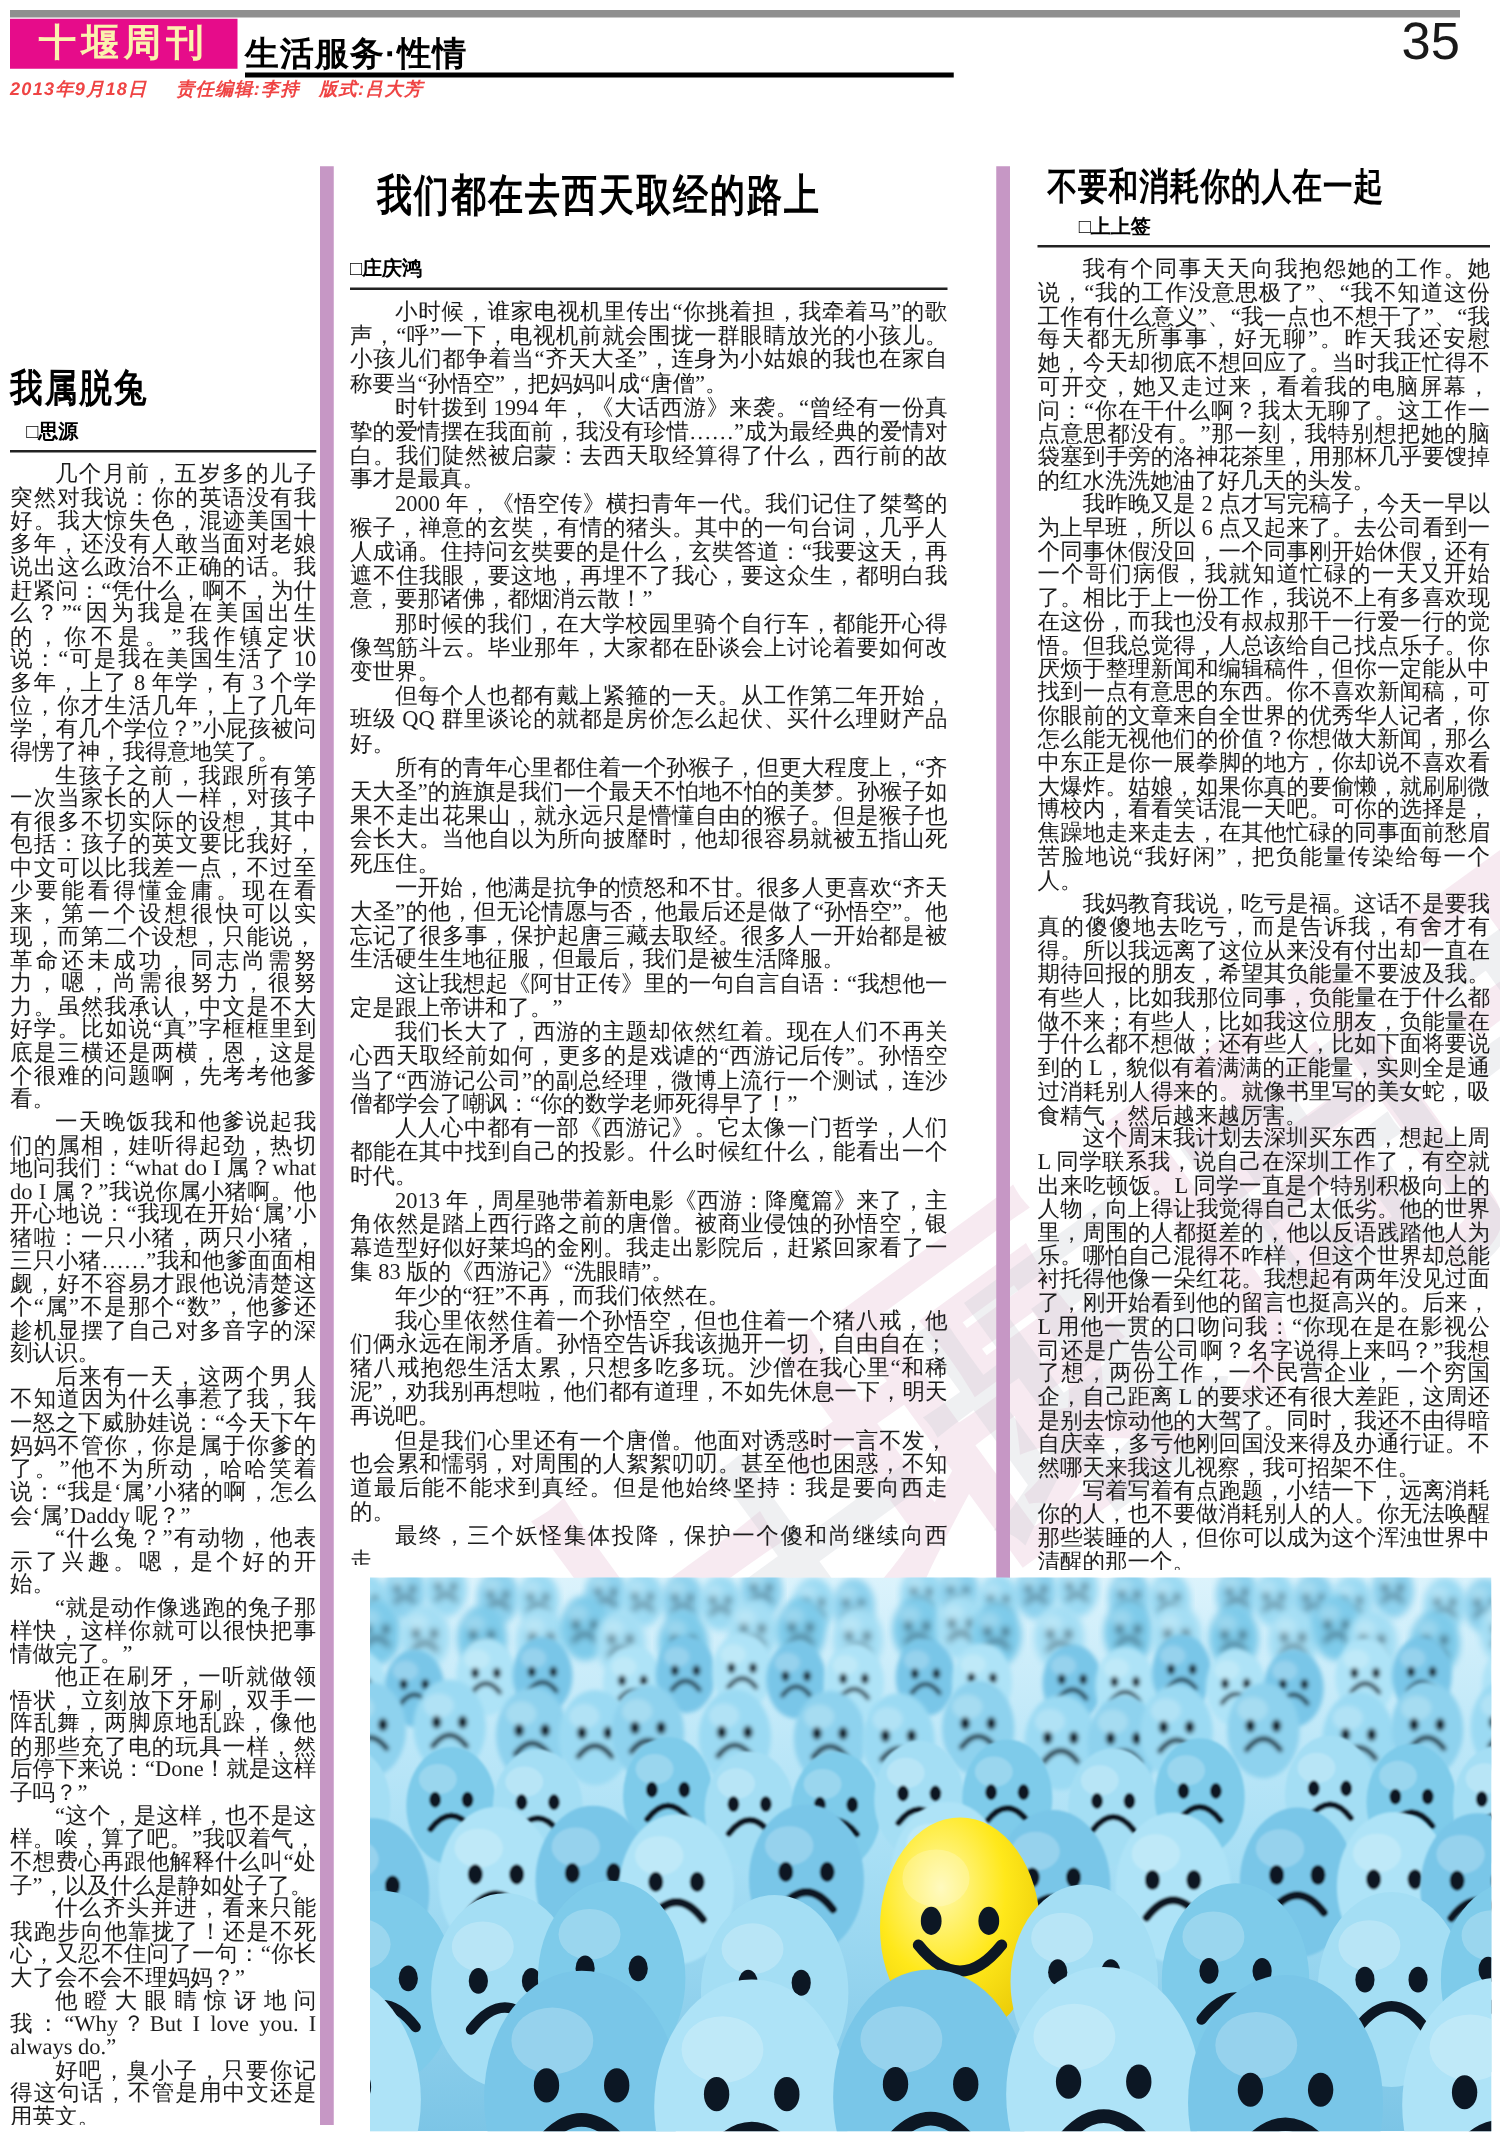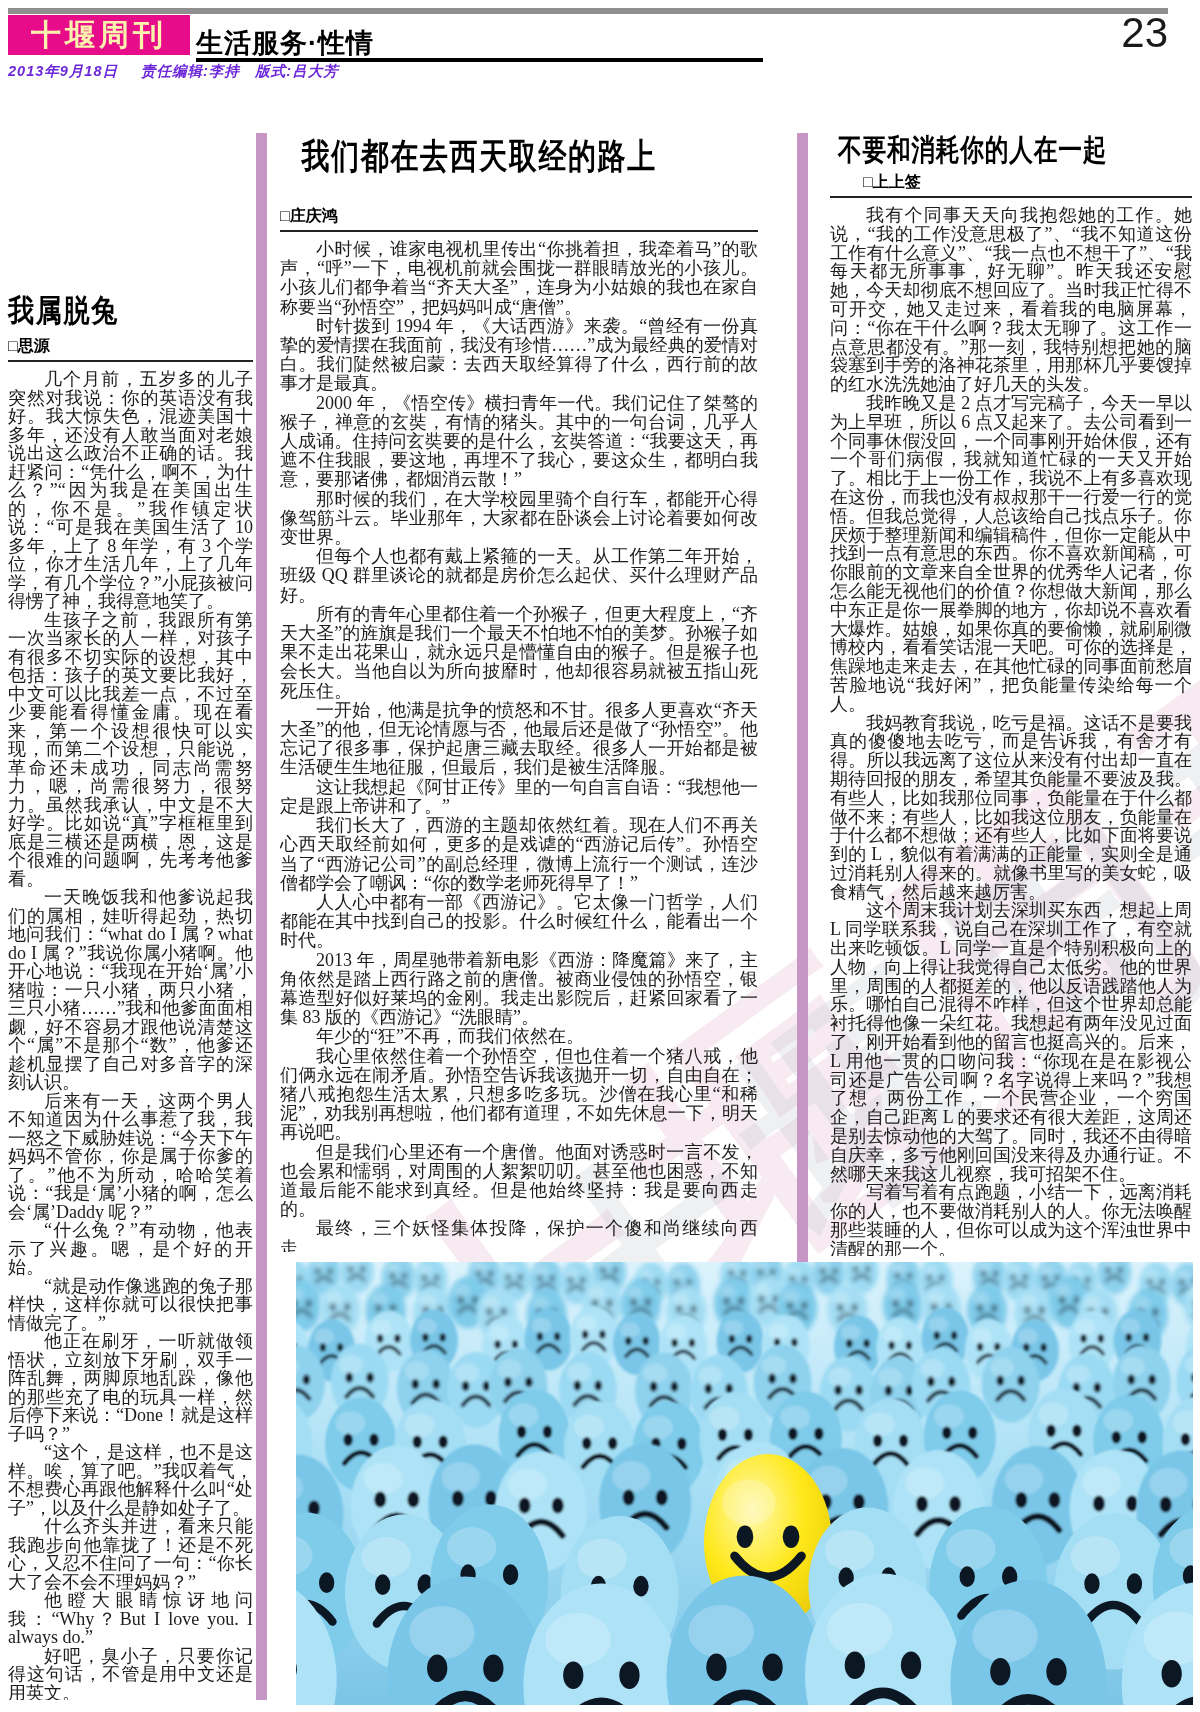--- a/index.html
+++ b/index.html
@@ -7,21 +7,21 @@
         font-family:"Liberation Serif","DejaVu Serif",serif;color:#111;}
   
   .topbar{position:absolute;left:8px;top:8px;width:1160px;height:6px;background:#8f8f8f;}
   .brand-box{position:absolute;left:8px;top:15px;width:182px;height:40px;background:#e60c8a;
              color:#fbf2ae;font-weight:bold;font-size:30px;line-height:40px;text-align:center;
              letter-spacing:4px;}
   .section-title{position:absolute;left:196px;top:25px;font-family:"Liberation Sans",sans-serif;
              font-weight:bold;font-size:27px;letter-spacing:1px;color:#000;}
   .header-rule{position:absolute;left:196px;top:58px;width:567px;height:4px;background:#000;}
   .date-line{position:absolute;left:8px;top:62px;font-family:"Liberation Sans",sans-serif;
-             font-style:italic;font-weight:bold;font-size:14.5px;letter-spacing:1px;color:#6d28d9;}
+             font-style:italic;font-weight:bold;font-size:14.5px;letter-spacing:1px;color:#ef4444;}
   .date-line span{margin-right:18px;}
   .page-number{position:absolute;top:12px;right:32px;font-family:"Liberation Sans",sans-serif;
              font-size:42px;line-height:1;color:#1a1a1a;}
   
   .watermark{position:absolute;font-weight:bold;white-space:nowrap;pointer-events:none;z-index:1;
              transform-origin:0 0;}
   .wm1{left:300px;top:1250px;font-size:280px;letter-spacing:40px;color:rgba(233,195,214,0.35);
        transform:rotate(-36deg);}
   .wm2{left:470px;top:1205px;font-size:230px;letter-spacing:30px;color:rgba(203,206,212,0.30);
        transform:rotate(-36deg);}
@@ -35,21 +35,21 @@
   .art-mid{left:280px;top:136px;width:478px;}
   .art-right{left:830px;top:132px;width:362px;}
   .headline{margin:0;font-weight:bold;white-space:nowrap;transform-origin:0 0;color:#000;}
   .art-left  .headline{font-size:31px;line-height:38px;letter-spacing:2px;transform:scaleX(.84);}
   .art-mid   .headline{font-size:35px;line-height:42px;letter-spacing:2px;transform:scaleX(.80);
                        padding-left:27px;margin-bottom:28px;}
   .art-right .headline{font-size:30px;line-height:36px;letter-spacing:1px;transform:scaleX(.79);
                        padding-left:10px;}
   .author{font-size:16px;font-weight:bold;font-family:"Liberation Sans",sans-serif;
           margin:0 0 4px 0;line-height:20px;color:#000;}
-  .art-left .author{margin-top:6px;}
+  .art-left .author{margin-top:6px;margin-left:13px;}
   .art-right .author{margin-top:4px;padding-left:33px;}
   .rule{height:0;border-top:2px solid #222;margin-bottom:8px;}
   .body p{margin:0;text-indent:2em;text-align:justify;font-size:18px;color:#1c1c1c;}
   .art-left  .body{line-height:18.5px;height:1330px;overflow:hidden;}
   .art-mid   .body{line-height:19.2px;height:1012px;overflow:hidden;}
   .art-right .body{line-height:18.8px;height:1050px;overflow:hidden;}
   
   .photo{position:absolute;left:296px;top:1262px;width:897px;height:443px;margin:0;z-index:3;}
   .photo svg{display:block;}
 </style>
@@ -61,21 +61,21 @@
   <div class="topbar"></div>
   <div class="brand-box">
     <span>十堰周刊</span>
   </div>
   <div class="section-title">生活服务·性情</div>
   <div class="header-rule"></div>
   <div class="date-line">
     <span>2013年9月18日</span>
     <span>责任编辑:李持　版式:吕大芳</span>
   </div>
-  <div class="page-number">23</div>
+  <div class="page-number">35</div>
 
   <div class="watermark wm1">十堰周刊</div>
   <div class="watermark wm2">十堰周刊</div>
 
   <div class="vbar vbar1"></div>
   <div class="vbar vbar2"></div>
 
   <article class="article art-left">
     <h2 class="headline">我属脱兔</h2>
     <div class="author">□思源</div>

